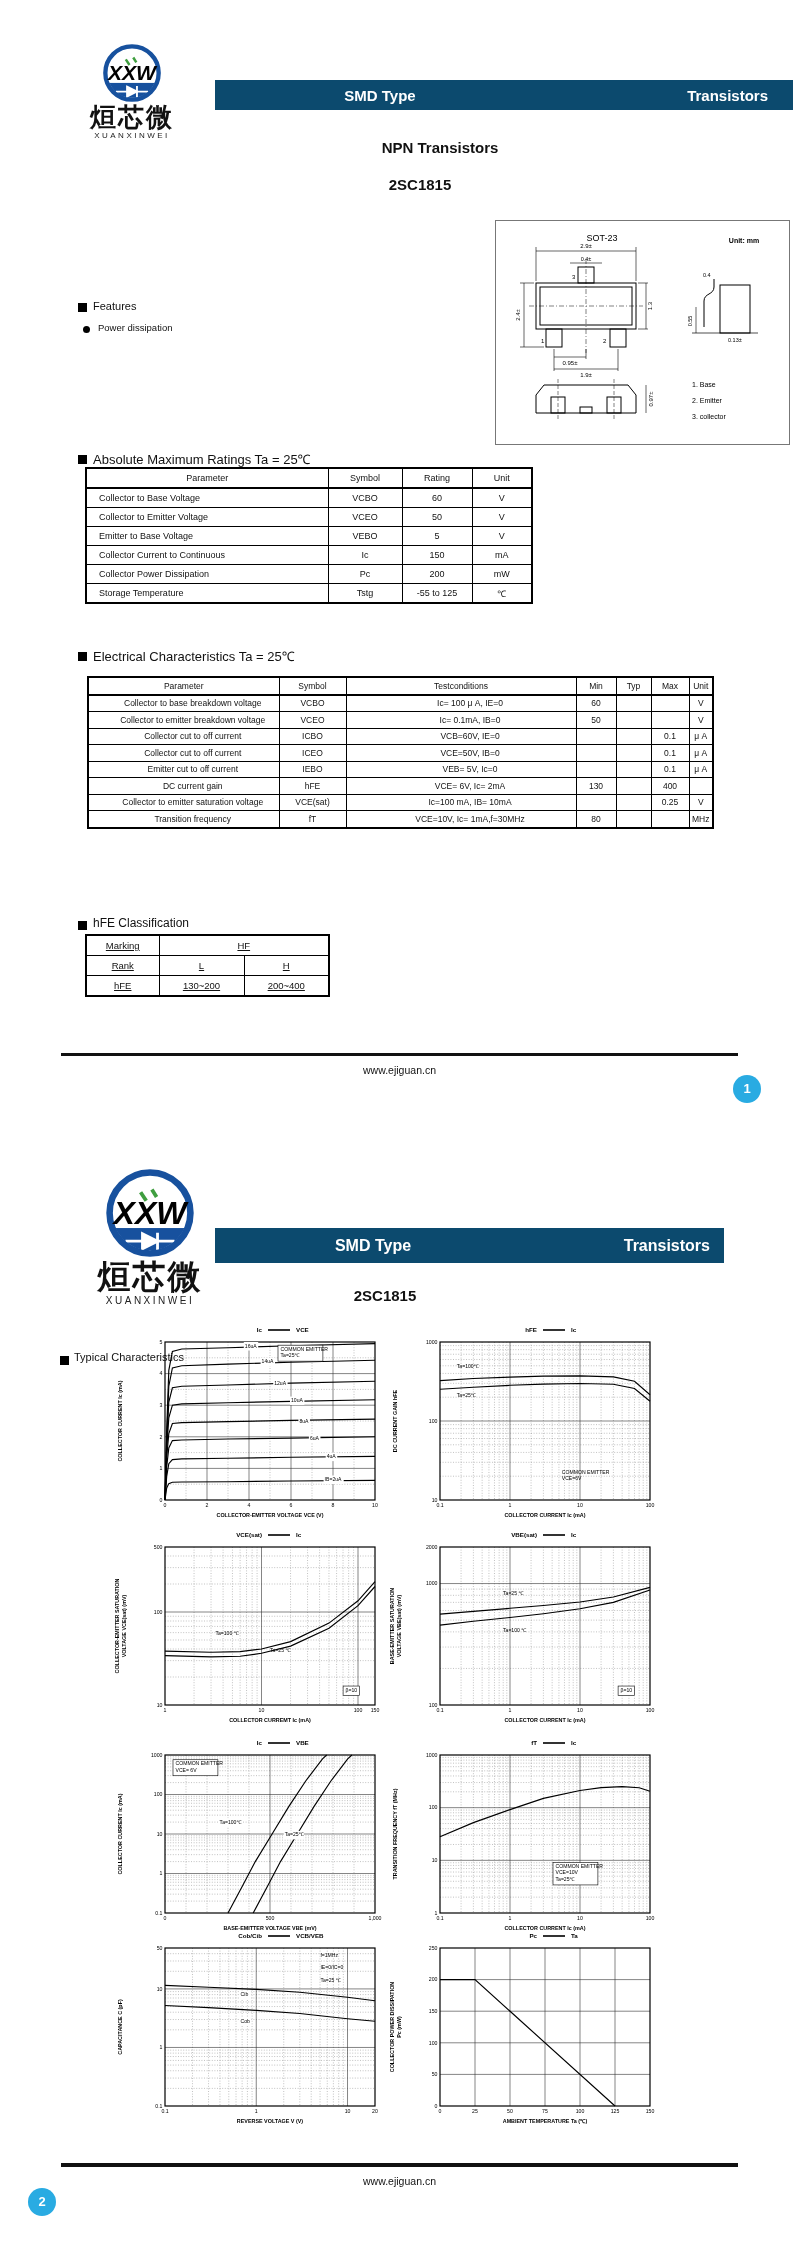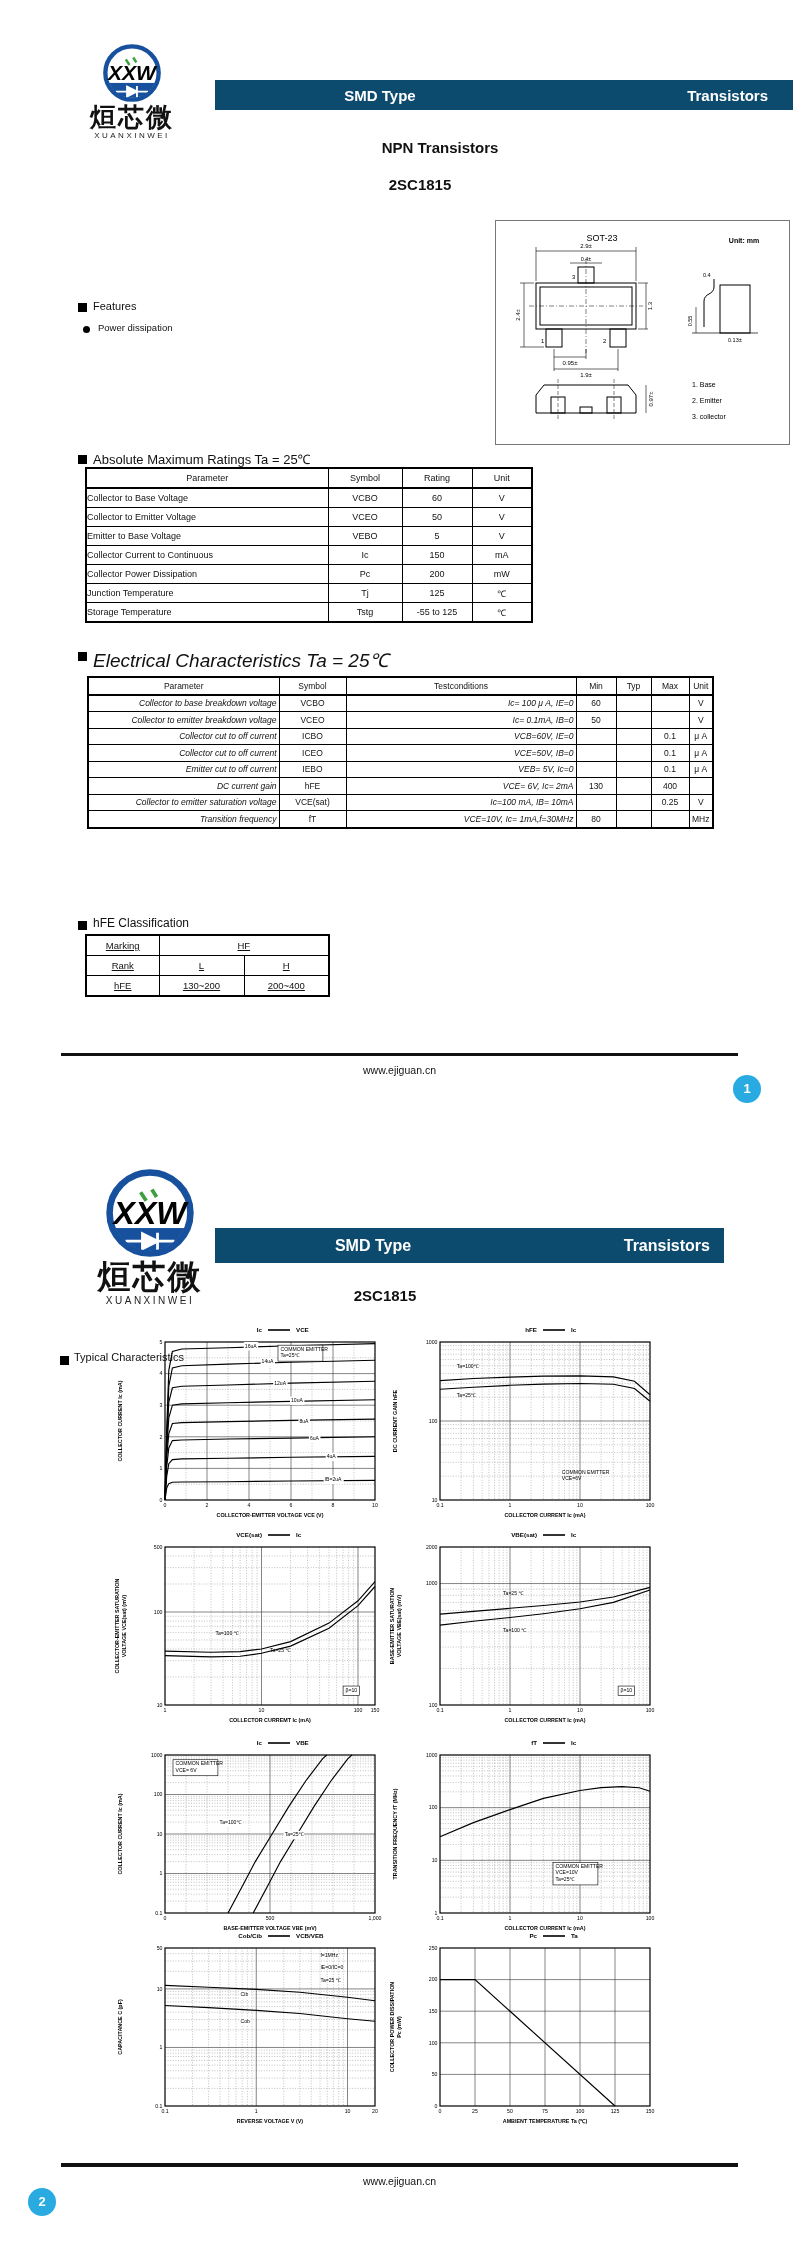--- a/index.html
+++ b/index.html
@@ -14,25 +14,25 @@
   .bar .bl{transform:translate(-50%,-50%);}
   .logo{position:absolute;text-align:center;}
   .logo svg{display:block;margin:0 auto;}
   .logo-cn{font-weight:bold;letter-spacing:2px;line-height:1.05;}
   .logo-en{letter-spacing:2.5px;color:#222;}
   .pkg{position:absolute;border:1px solid #777;background:#fff;}
   .t{position:absolute;border:2px solid #000;border-collapse:collapse;table-layout:fixed;background:#fff;}
   .t th,.t td{border:1px solid #000;text-align:center;padding:0 2px;overflow:hidden;white-space:nowrap;font-weight:normal;}
   .abs-t{font-size:9px;}
   .abs-t th,.abs-t td{height:18px;}
-  .abs-t td:first-child{text-align:left;padding-left:0;}
+  .abs-t td:first-child{text-align:left;padding-left:12px;}
   .abs-t thead th{border-bottom:2px solid #000;}
   .elec-t{font-size:8.5px;}
   .elec-t th,.elec-t td{height:15.5px;}
-  .elec-t td:first-child,.elec-t td:nth-child(3){text-align:right;padding-left:20px;font-style:italic;}
+  .elec-t td:first-child,.elec-t td:nth-child(3){text-align:center;padding-left:20px;}
   .elec-t thead th{border-bottom:2px solid #000;}
   .hfe-t{font-size:9.5px;}
   .hfe-t td{height:19px;text-decoration:underline;}
   .fline{position:absolute;height:3px;background:#111;}
   .furl{position:absolute;text-align:center;font-size:10.5px;}
   .badge{position:absolute;width:28px;height:28px;border-radius:50%;background:#29abe2;
          color:#fff;font-weight:bold;text-align:center;line-height:28px;font-size:13px;}
   .chart{position:absolute;width:280px;height:212px;}
   svg text{font-family:"Liberation Sans",sans-serif;fill:#000;}
   .pt{fill:#000;}
@@ -191,36 +191,30 @@
           <td>150</td>
           <td>mA</td>
         </tr>
         <tr>
           <td>Collector Power Dissipation</td>
           <td>Pc</td>
           <td>200</td>
           <td>mW</td>
         </tr>
         <tr>
-          <td>Junction Temperature</td>
-          <td>Tj</td>
-          <td>125</td>
-          <td>℃</td>
-        </tr>
-        <tr>
           <td>Storage Temperature</td>
           <td>Tstg</td>
           <td>-55 to 125</td>
           <td>℃</td>
         </tr>
       </tbody>
   </table>
 
   <div class="sq" style="left:78px;top:652px;"></div>
-  <div class="txt" style="left:93px;top:647px;font-size:19px;font-style:italic;">Electrical Characteristics Ta = 25℃</div>
+  <div class="txt" style="left:93px;top:647px;font-size:13px;">Electrical Characteristics Ta = 25℃</div>
   <table class="t elec-t" style="left:87px;top:676px;width:625px;">
     <colgroup>
         <col style="width:191px">
         <col style="width:67px">
         <col style="width:230px">
         <col style="width:40px">
         <col style="width:35px">
         <col style="width:38px">
         <col style="width:24px">
       </colgroup>

